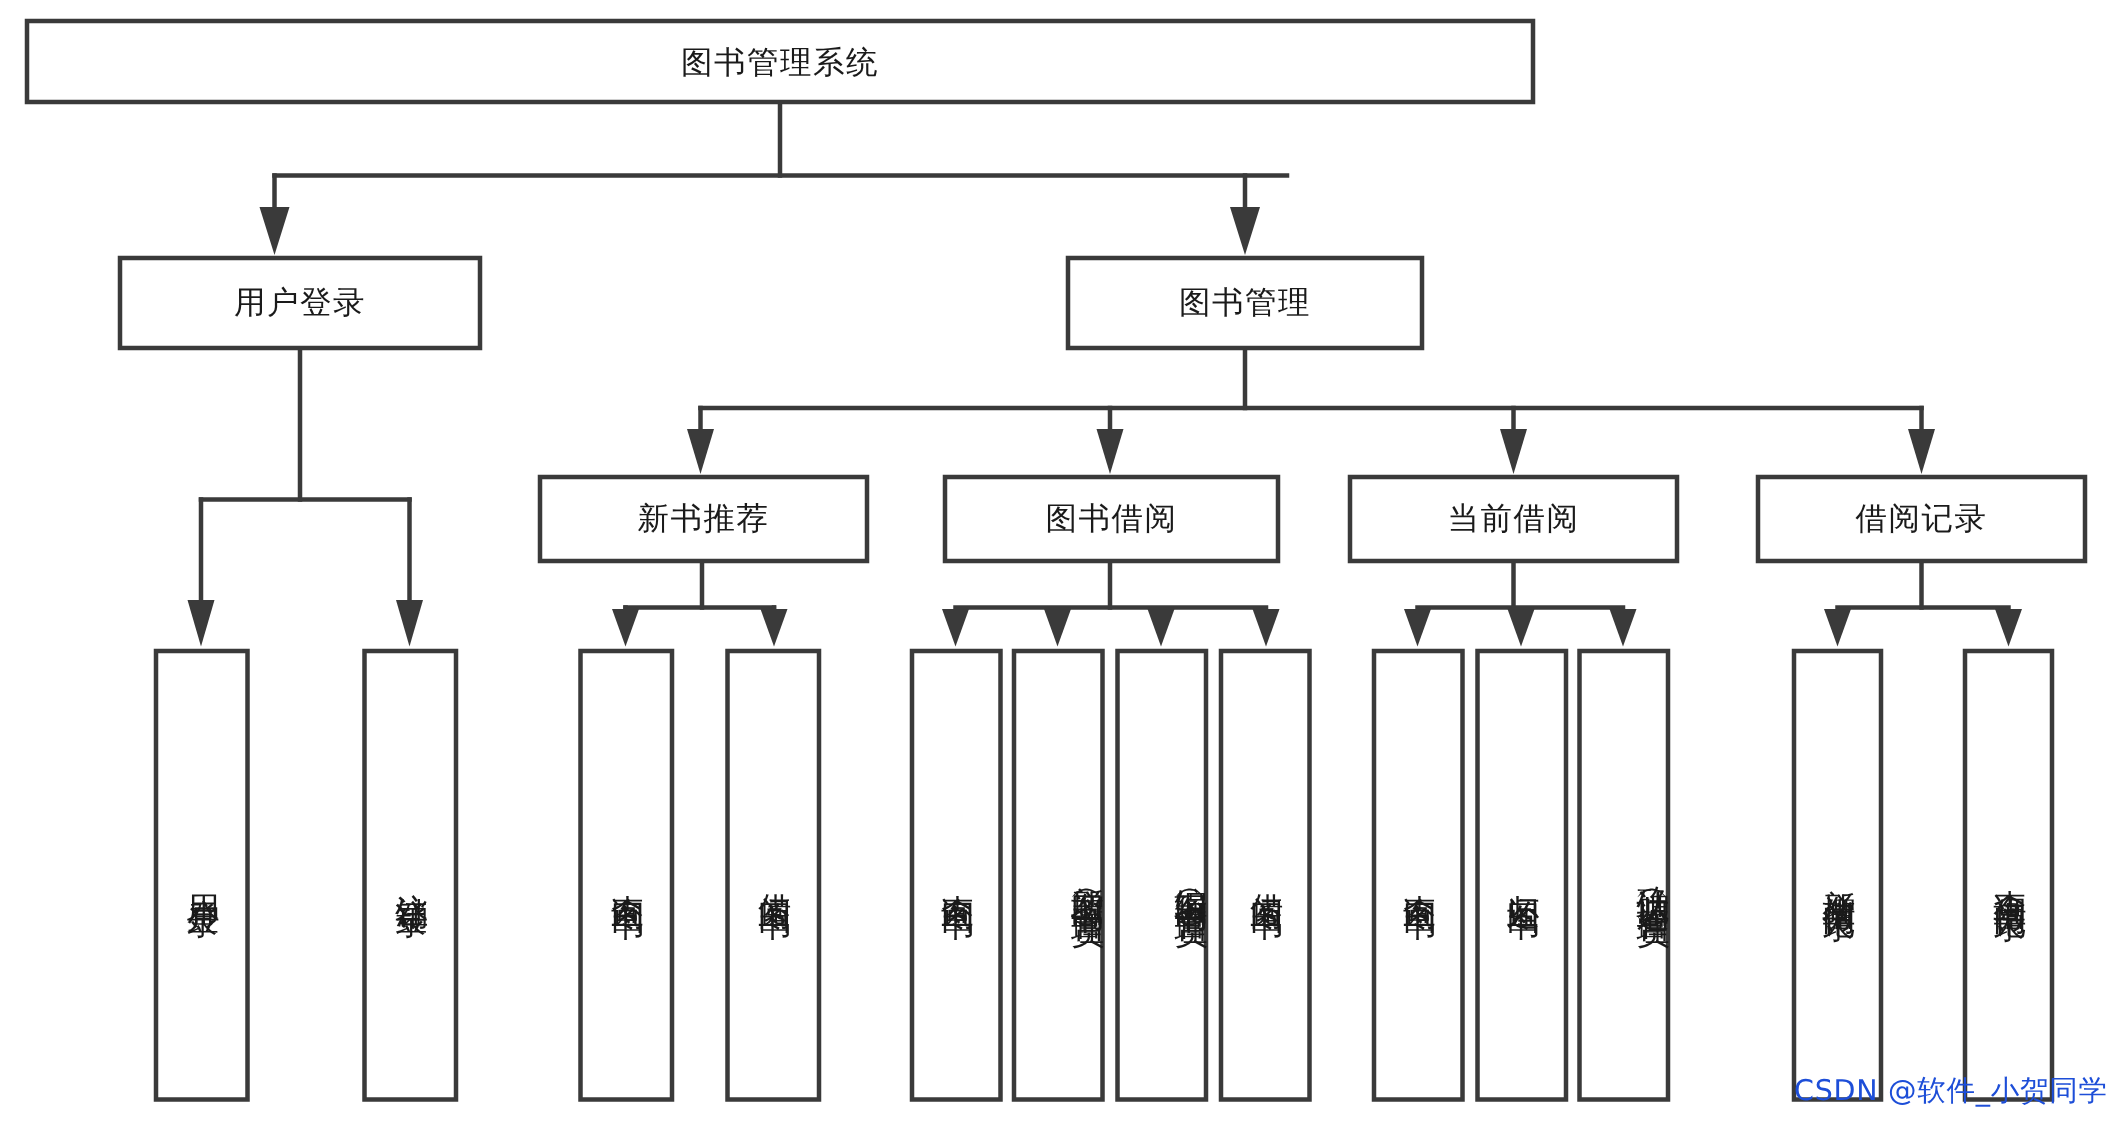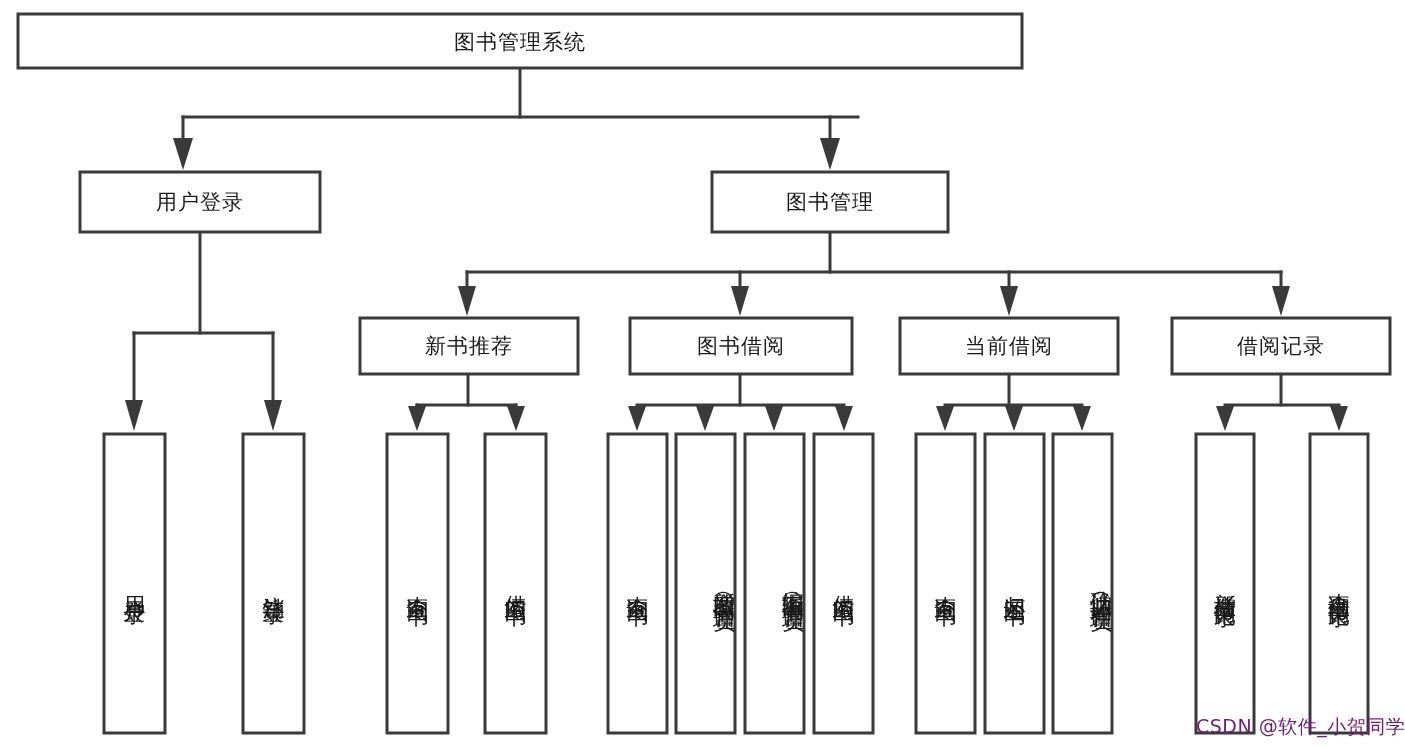--- a/index.html
+++ b/index.html
@@ -54,21 +54,21 @@
     color: #1a1a1a;
     letter-spacing: 3px;
     line-height: 1;
     white-space: nowrap;
     pointer-events: none;
   }
   .watermark {
     position: absolute;
     font-family: "DejaVu Sans", "Liberation Sans", sans-serif;
     font-size: 19px;
-    color: #701a75;
+    color: #1d4ed8;
     white-space: nowrap;
     letter-spacing: 0.5px;
   }
 </style>
 </head>
 <body>
 
 <div id="page">
 
   <svg id="diagram-svg" viewBox="0 0 1405 747">

